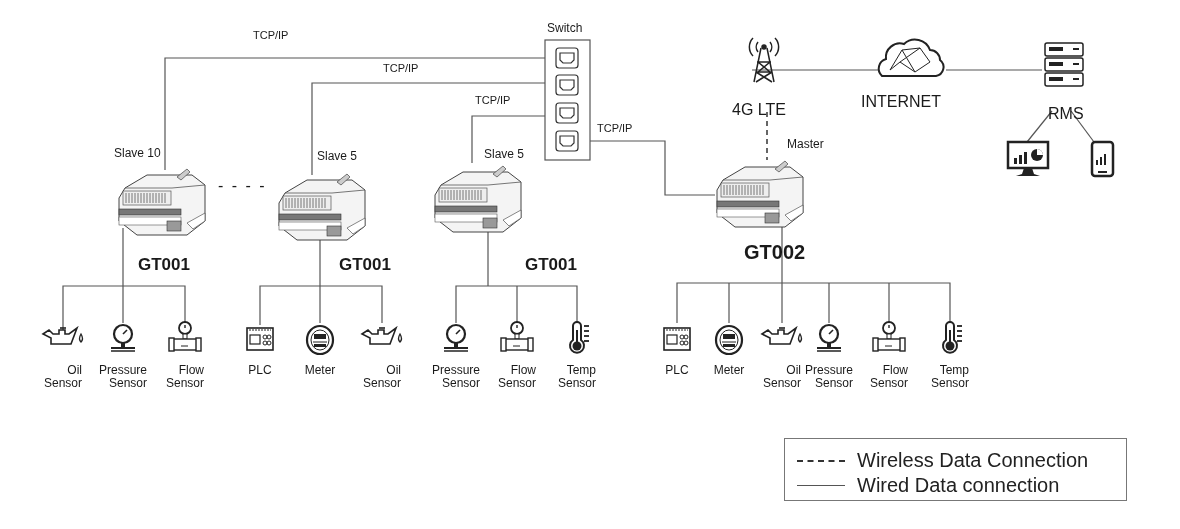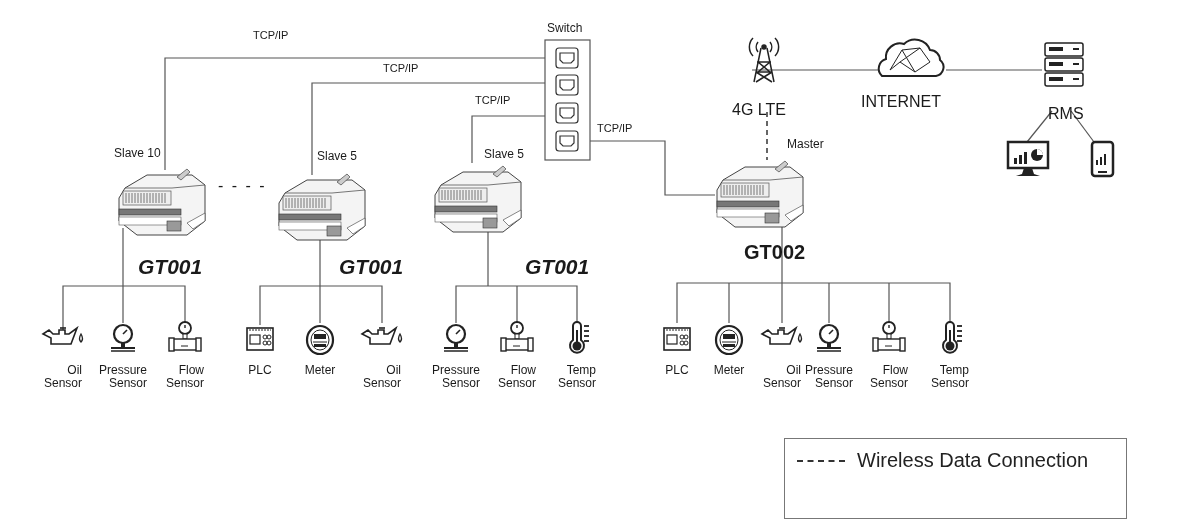--- a/index.html
+++ b/index.html
@@ -1,25 +1,25 @@
 <!DOCTYPE html>
 <html><head>
 <meta charset="utf-8">
 <style>
   html, body { margin:0; padding:0; background:#ffffff; }
   body { width:1180px; height:529px; position:relative; overflow:hidden; font-family:"Liberation Sans", sans-serif; color:#1a1a1a; }
   #diagram { position:absolute; left:0; top:0; }
   .lbl { position:absolute; white-space:nowrap; color:#1a1a1a; line-height:1.05; }
   .tcp { font-size:11px; }
   .small { font-size:12px; }
-  .model { font-size:21px; font-weight:bold;font-style:italic; }
+  .model { font-size:17px; font-weight:bold; }
   .model2 { font-size:20px; font-weight:bold; }
   .net { font-size:16px; }
   .sensor { font-size:12px; text-align:right; transform:translateX(-50%); }
-  .legend { position:absolute; left:784px; top:438px; width:343px; height:81px; border:1px solid #777; box-sizing:border-box;padding-left:43px; }
+  .legend { position:absolute; left:784px; top:438px; width:343px; height:63px; border:1px solid #777; box-sizing:border-box;padding-left:43px; }
   .legend-row { position:absolute; left:12px; font-size:20px; color:#222; display:flex; align-items:center; }
   .legend-sample { display:inline-block; width:48px; margin-right:12px; }
   .dash { border-top:2px dashed #333; }
   .solid { border-top:1px solid #555; }
 </style>
 </head>
 <body>
 
 <svg id="diagram" width="1180" height="529" viewBox="0 0 1180 529" xmlns="http://www.w3.org/2000/svg">
   <g stroke="#555" stroke-width="1.2" fill="none">
@@ -353,13 +353,17 @@
       <div>Temp</div>
       <div>Sensor</div>
     </div>
   </div>
 
 <div class="legend">
   <div class="legend-row" style="top:10px;">
     <span class="legend-sample dash"></span>
     <span>Wireless Data Connection</span>
   </div>
+  <div class="legend-row" style="top:35px;">
+    <span class="legend-sample solid"></span>
+    <span>Wired Data connection</span>
+  </div>
 </div>
 
 </body></html>

